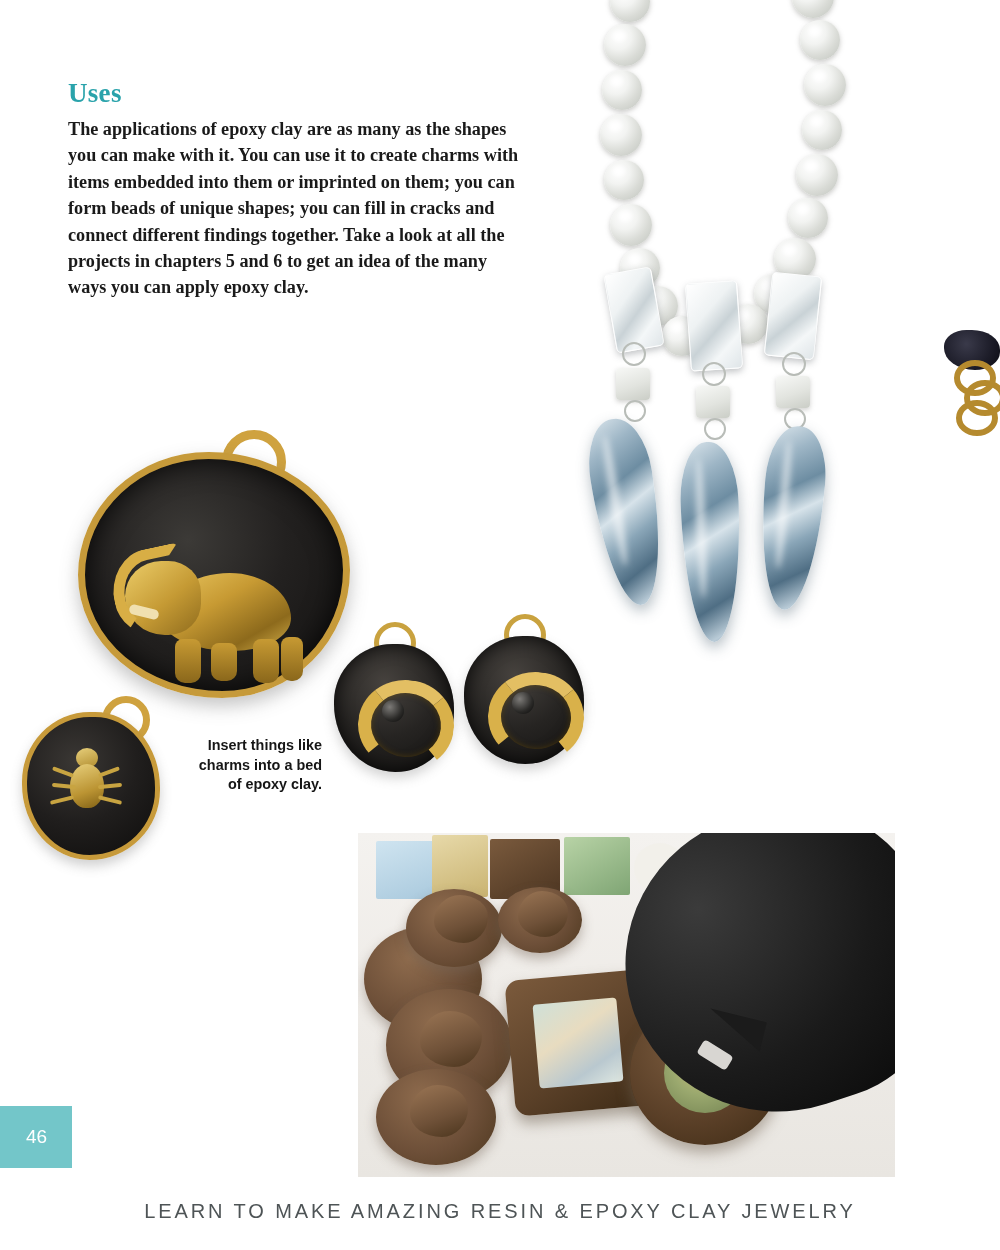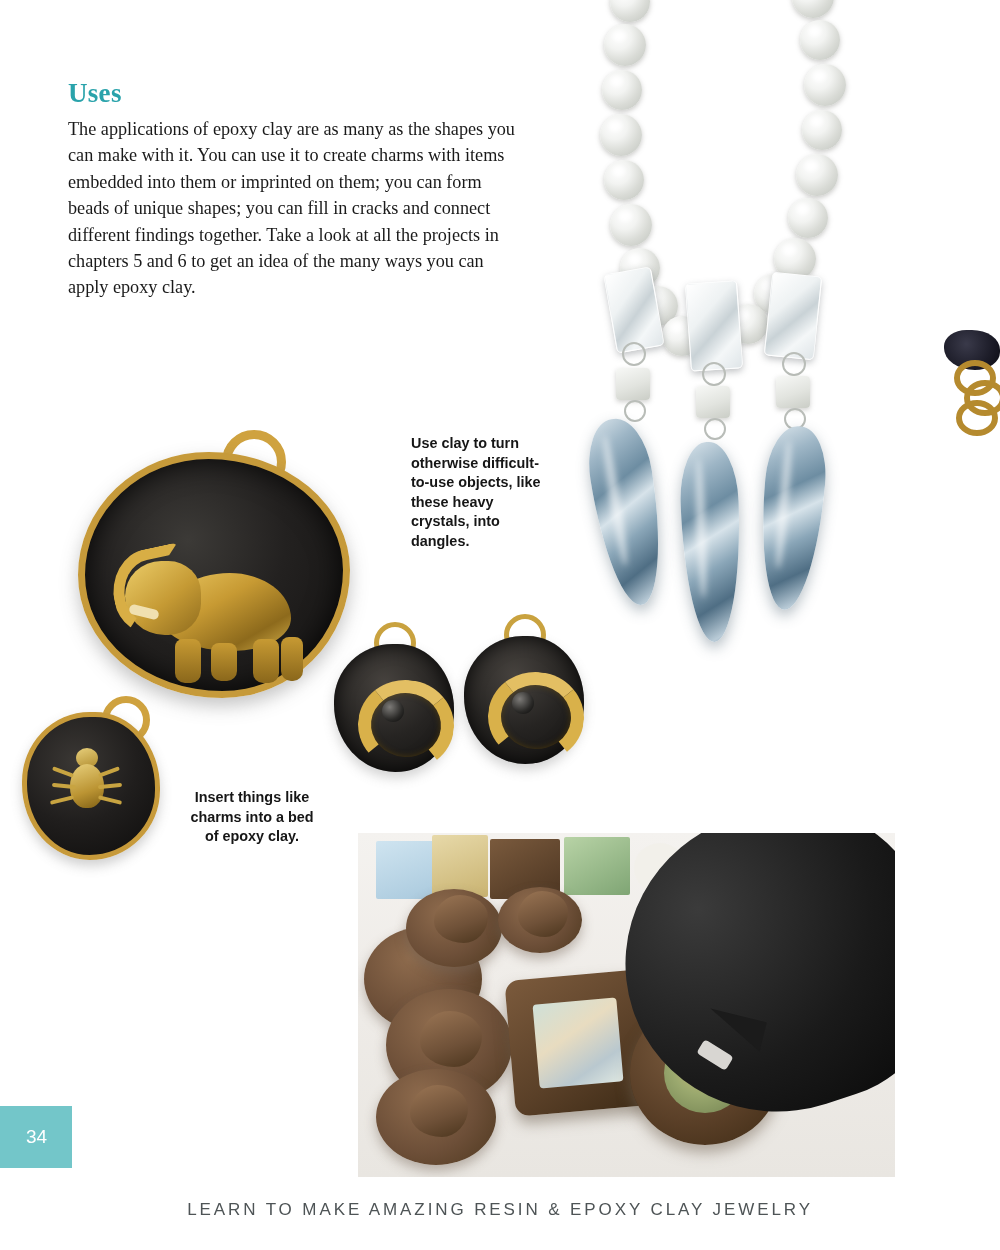--- a/index.html
+++ b/index.html
@@ -38,34 +38,34 @@
     position: absolute;
     left: 68px;
     top: 116px;
     width: 455px;
     font-family: "Liberation Serif", serif;
     font-size: 18.2px;
     line-height: 26.4px;
     color: #1a1a1a;
     text-align: left;
   }
-  .body-copy p { margin: 0; }
+  .body-copy p { margin: 0; font-weight: bold; }
   .body-copy p.indent { text-indent: 21px; }
 
   
   .caption {
     position: absolute;
     font-family: "Liberation Sans", sans-serif;
     font-size: 14.4px;
     line-height: 19.6px;
     font-weight: bold;
     color: #161616;
   }
   .caption-crystals { left: 411px; top: 434px; width: 130px; text-align: left; }
-  .caption-insert   { left: 182px; top: 788px; width: 140px; text-align: center; }
+  .caption-insert   { left: 182px; top: 736px; width: 140px; text-align: right; }
   .caption-imprints { left: 203px; top: 1013px; width: 137px; text-align: right; }
 
   
   .page-number-block {
     position: absolute;
     left: 0;
     top: 1106px;
     width: 72px;
     height: 62px;
     background: #73c6c9;
@@ -81,21 +81,21 @@
   }
 
   
   .footer {
     position: absolute;
     left: 0;
     top: 1200px;
     width: 1000px;
     text-align: center;
     font-family: "Liberation Sans", sans-serif;
-    font-size: 17px;
+    font-size: 20px;
     letter-spacing: 2.9px;
     color: #4e5456;
   }
 
   
 
   
   .necklace-photo {
     position: absolute;
     left: 560px;
@@ -499,21 +499,20 @@
         <div class="ep-trunk"></div>
         <div class="ep-tusk"></div>
         <div class="ep-leg l1"></div>
         <div class="ep-leg l2"></div>
         <div class="ep-leg l3"></div>
         <div class="ep-leg l4"></div>
       </div>
     </div>
   </div>
 
-  <div class="caption caption-crystals">Use clay to turn otherwise difficult-to-use objects, like these heavy crystals, into dangles.</div>
 
   <div class="beetle-charm">
     <div class="bc-bail"></div>
     <div class="bc-disc"></div>
     <div class="bc-beetle-head"></div>
     <div class="bc-beetle-body"></div>
     <div class="bc-leg" style="left:34px; top:80px; width:22px; transform:rotate(20deg);"></div>
     <div class="bc-leg" style="left:34px; top:94px; width:24px; transform:rotate(6deg);"></div>
     <div class="bc-leg" style="left:32px; top:108px; width:24px; transform:rotate(-14deg);"></div>
     <div class="bc-leg" style="left:80px; top:80px; width:22px; transform:rotate(-20deg);"></div>
@@ -565,17 +564,17 @@
       <div class="ip-target-inner"></div>
     </div>
 
     <div class="ip-bottle"></div>
     <div class="ip-nozzle"></div>
     <div class="ip-nozzle-tip"></div>
   </div>
 
 
   <div class="page-number-block"></div>
-  <div class="page-number">34</div>
+  <div class="page-number">46</div>
 
   <div class="footer">LEARN TO MAKE AMAZING RESIN &amp; EPOXY CLAY JEWELRY</div>
 
 </div>
 
 </body></html>

